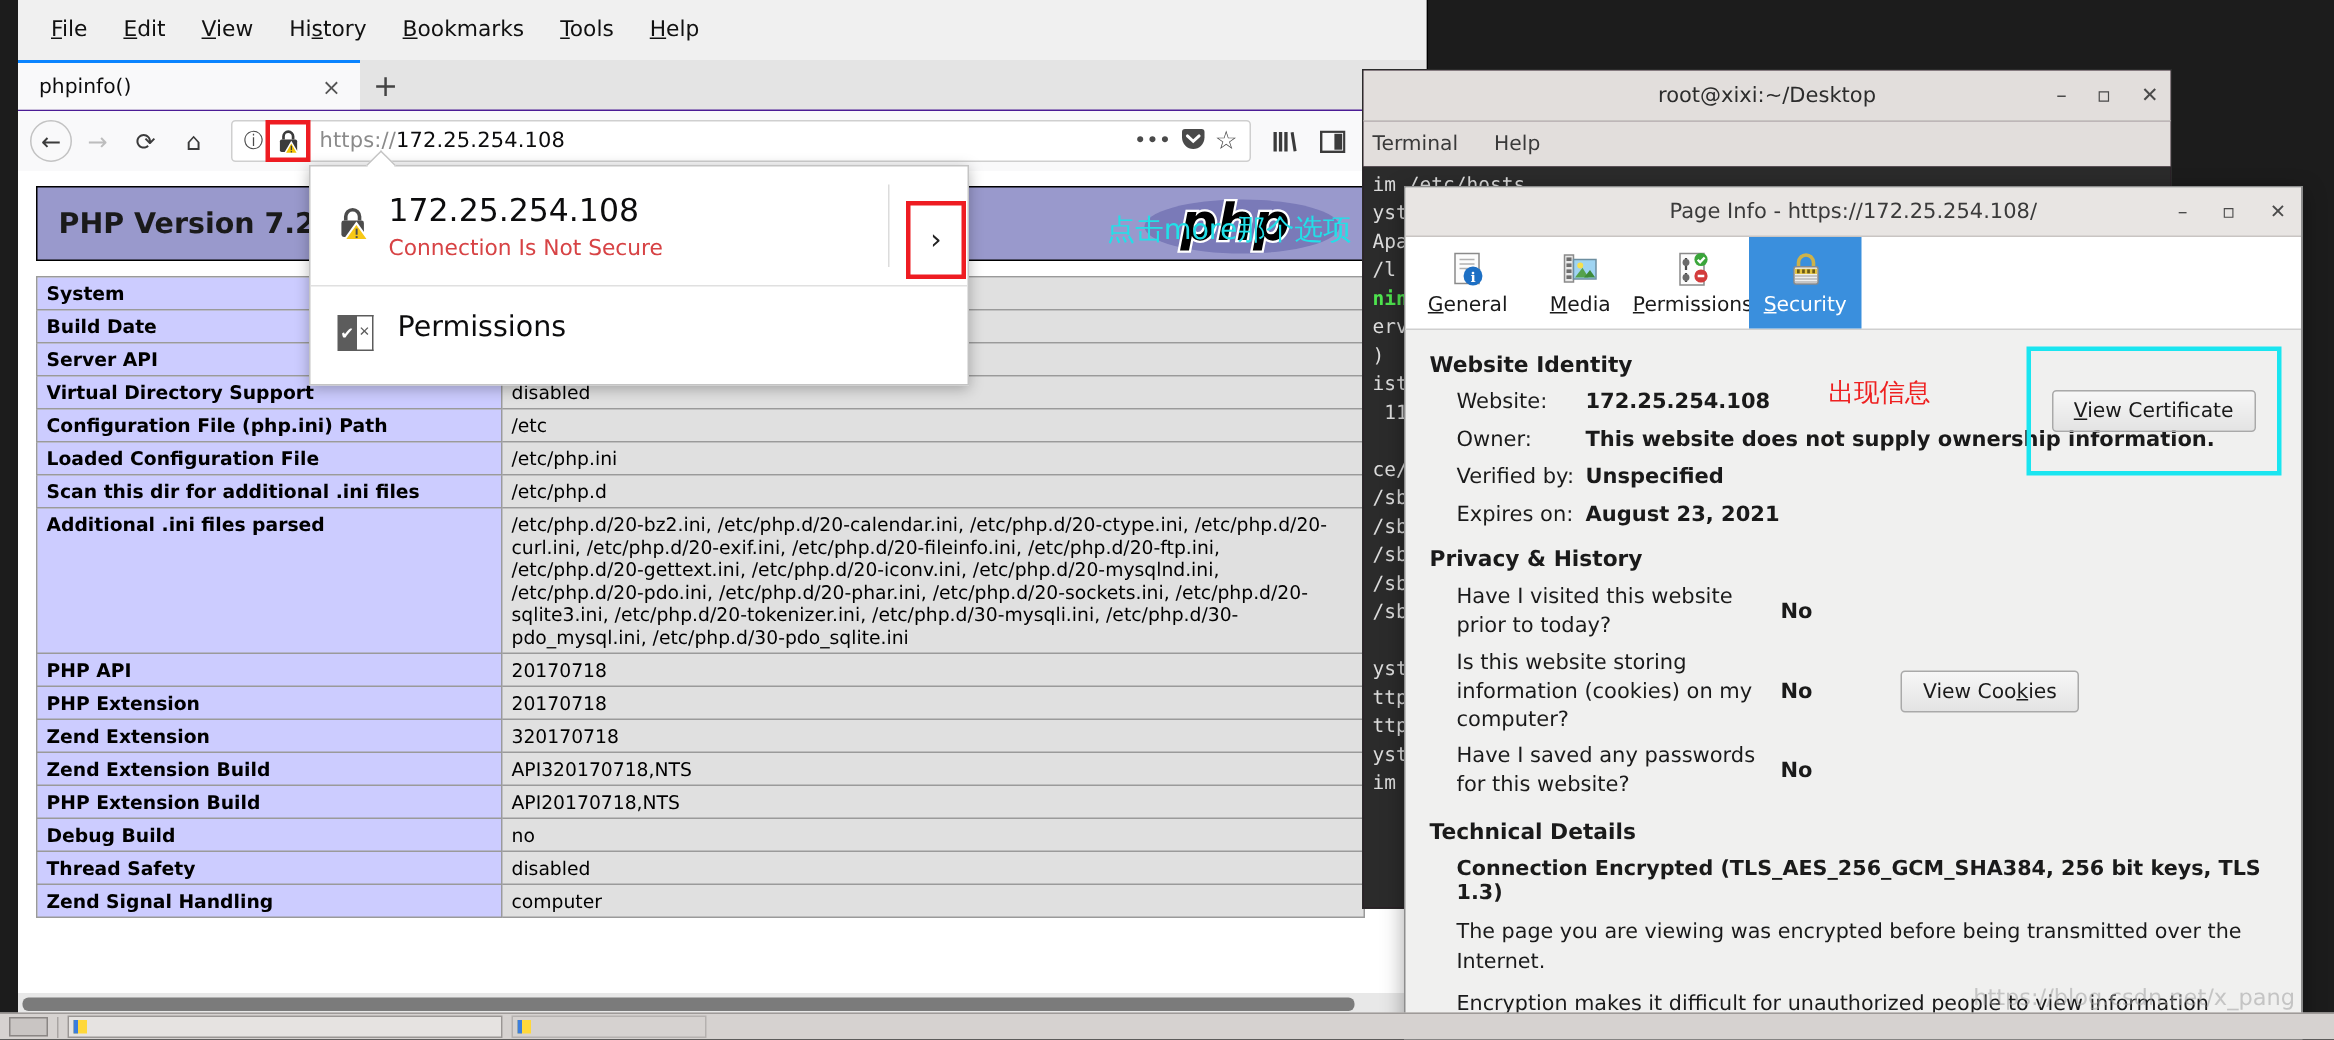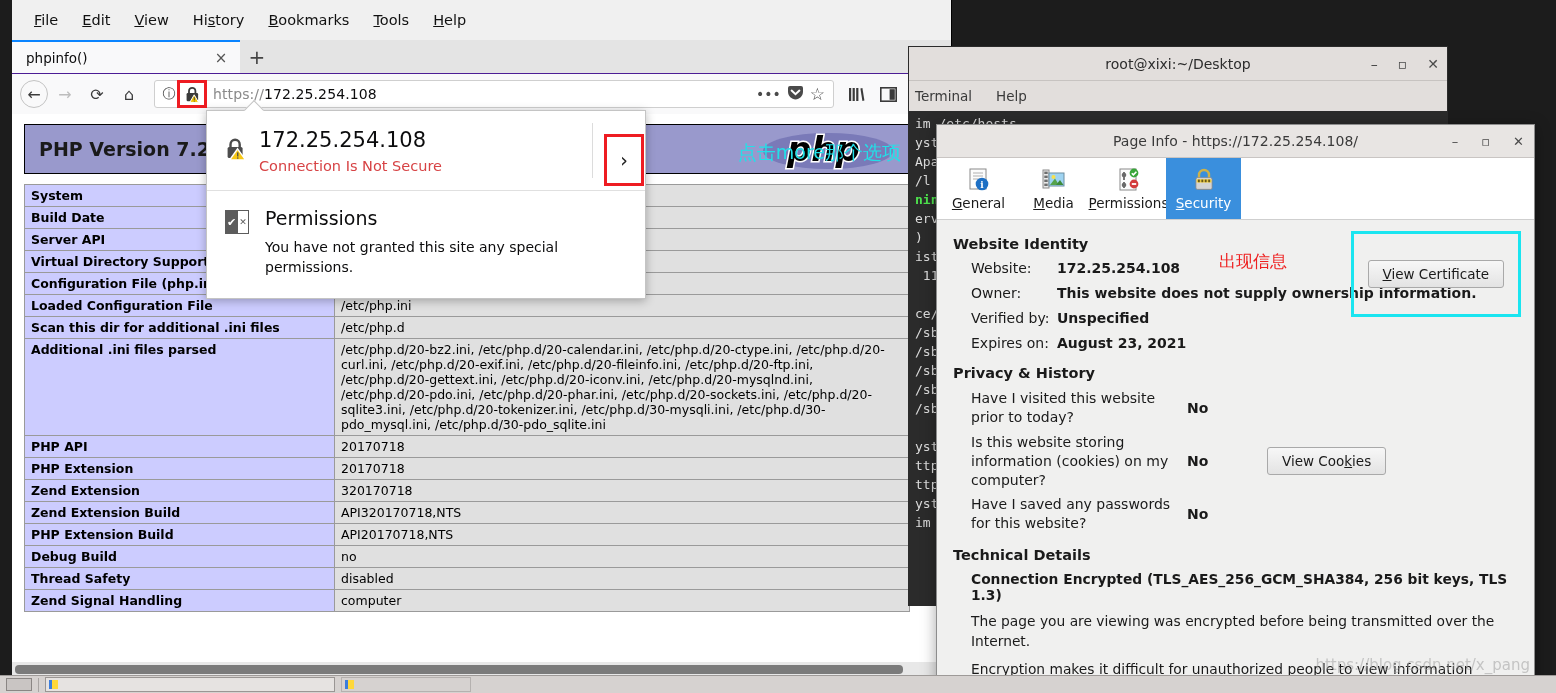--- a/index.html
+++ b/index.html
@@ -404,21 +404,20 @@
         <div class="idpop-divider"></div>
         <div class="idpop-more">›</div>
       </div>
       <div class="idpop-sec2">
         <div class="perm-icon">
           <div class="lft">✔</div>
           <div class="rgt">✕</div>
         </div>
         <div class="perm-body">
           <div class="perm-title">Permissions</div>
-          <div class="perm-desc">You have not granted this site any special permissions.</div>
         </div>
       </div>
     </div>
   </div>
 
   <div class="term">
     <div class="term-title">
       <span>root@xixi:~/Desktop</span>
       <div class="term-btns">
         <span>–</span>

